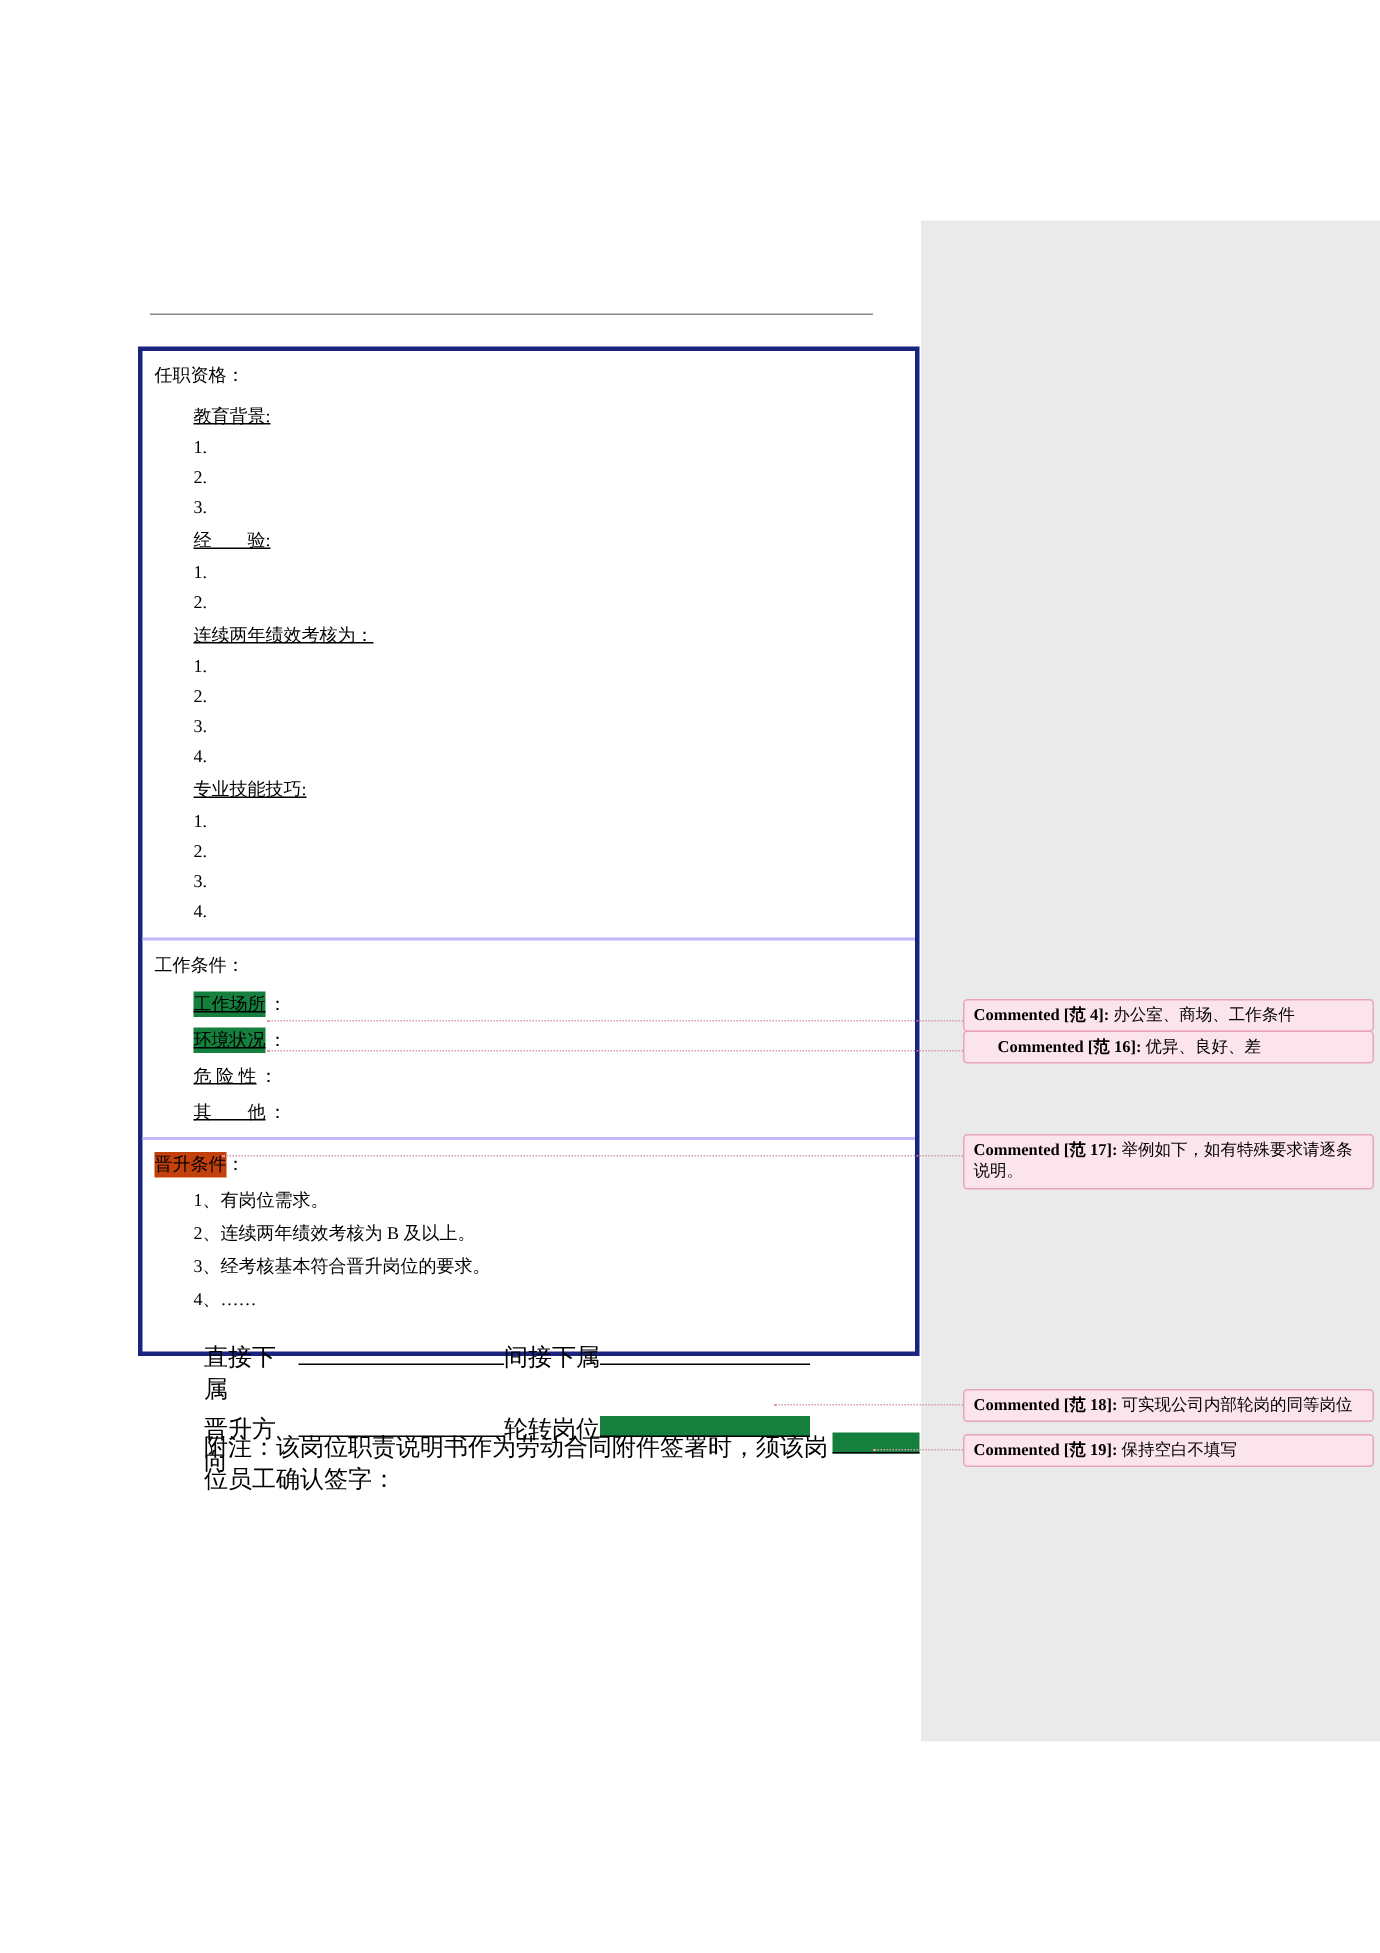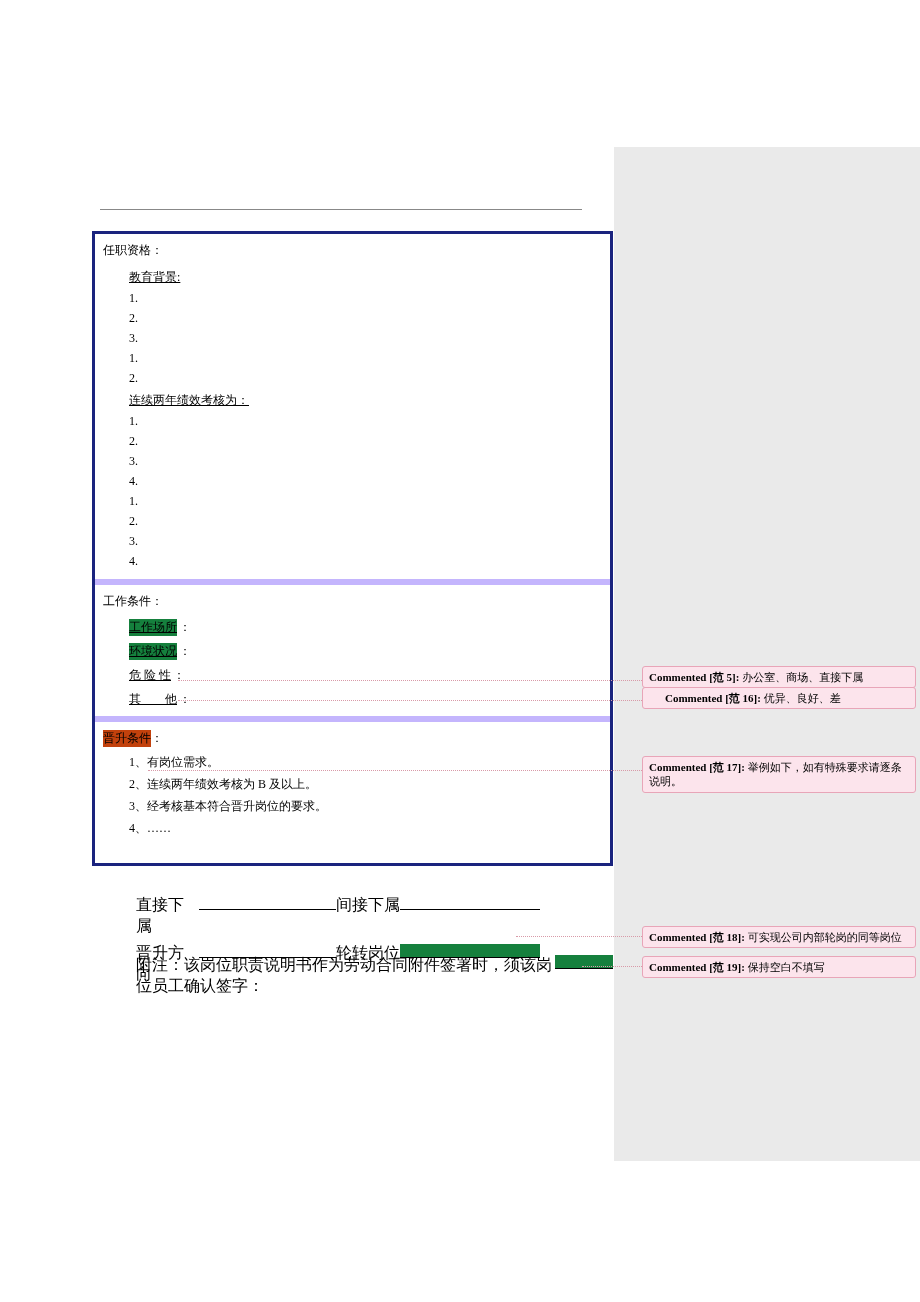--- a/index.html
+++ b/index.html
@@ -29,21 +29,21 @@
     border-top: 1px solid #888;
   }
   .form-box {
     position: absolute;
     left: 92px; top: 231px;
     width: 521px;
     border: 3px solid #1a237e;
     background: #fff;
   }
   .section {
-    border-bottom: 6px solid #c4b5fd;
+    border-bottom: 2px solid #c4b5fd;
   }
   .section:last-child { border-bottom: none; }
   .sec-title {
     padding: 8px 8px 4px 8px;
     font-weight: normal;
   }
   .sec-body {
     padding: 0 8px 10px 34px;
   }
   .sub-head {
@@ -117,27 +117,29 @@
 
 <div class="form-box">
 
   <div class="section">
     <div class="sec-title">任职资格：</div>
     <div class="sec-body">
       <div class="sub-head">教育背景:</div>
       <div class="num-line">1.</div>
       <div class="num-line">2.</div>
       <div class="num-line">3.</div>
+      <div class="sub-head">经　　验:</div>
       <div class="num-line">1.</div>
       <div class="num-line">2.</div>
       <div class="sub-head">连续两年绩效考核为： </div>
       <div class="num-line">1.</div>
       <div class="num-line">2.</div>
       <div class="num-line">3.</div>
       <div class="num-line">4.</div>
+      <div class="sub-head">专业技能技巧:</div>
       <div class="num-line">1.</div>
       <div class="num-line">2.</div>
       <div class="num-line">3.</div>
       <div class="num-line">4.</div>
     </div>
   </div>
 
   <div class="section">
     <div class="sec-title">工作条件：</div>
     <div class="cond-row">
@@ -207,21 +209,21 @@
 </div>
 
 <div class="footer-area" style="top:955px;">
   <div class="foot-row" style="padding-left:44px;">
     <span>附注：该岗位职责说明书作为劳动合同附件签署时，须该岗位员工确认签字：</span>
     <span class="uline hl-anchor" style="width:76px;"></span>
   </div>
 </div>
 
 <div class="comment" style="top:666px;">
-  <span class="comment-label">Commented [范 5]:</span><span>  办公室、商场、直接下属</span>
+  <span class="comment-label">Commented [范 4]:</span><span>  办公室、商场、工作条件</span>
 </div>
 <div class="comment" style="top:687px;padding-left:22px;">
   <span class="comment-label">Commented [范 16]:</span><span>  优异、良好、差</span>
 </div>
 <div class="comment" style="top:756px;">
   <span class="comment-label">Commented [范 17]:</span><span>  举例如下，如有特殊要求请逐条说明。</span>
 </div>
 <div class="comment" style="top:926px;">
   <span class="comment-label">Commented [范 18]:</span><span>  可实现公司内部轮岗的同等岗位</span>
 </div>

